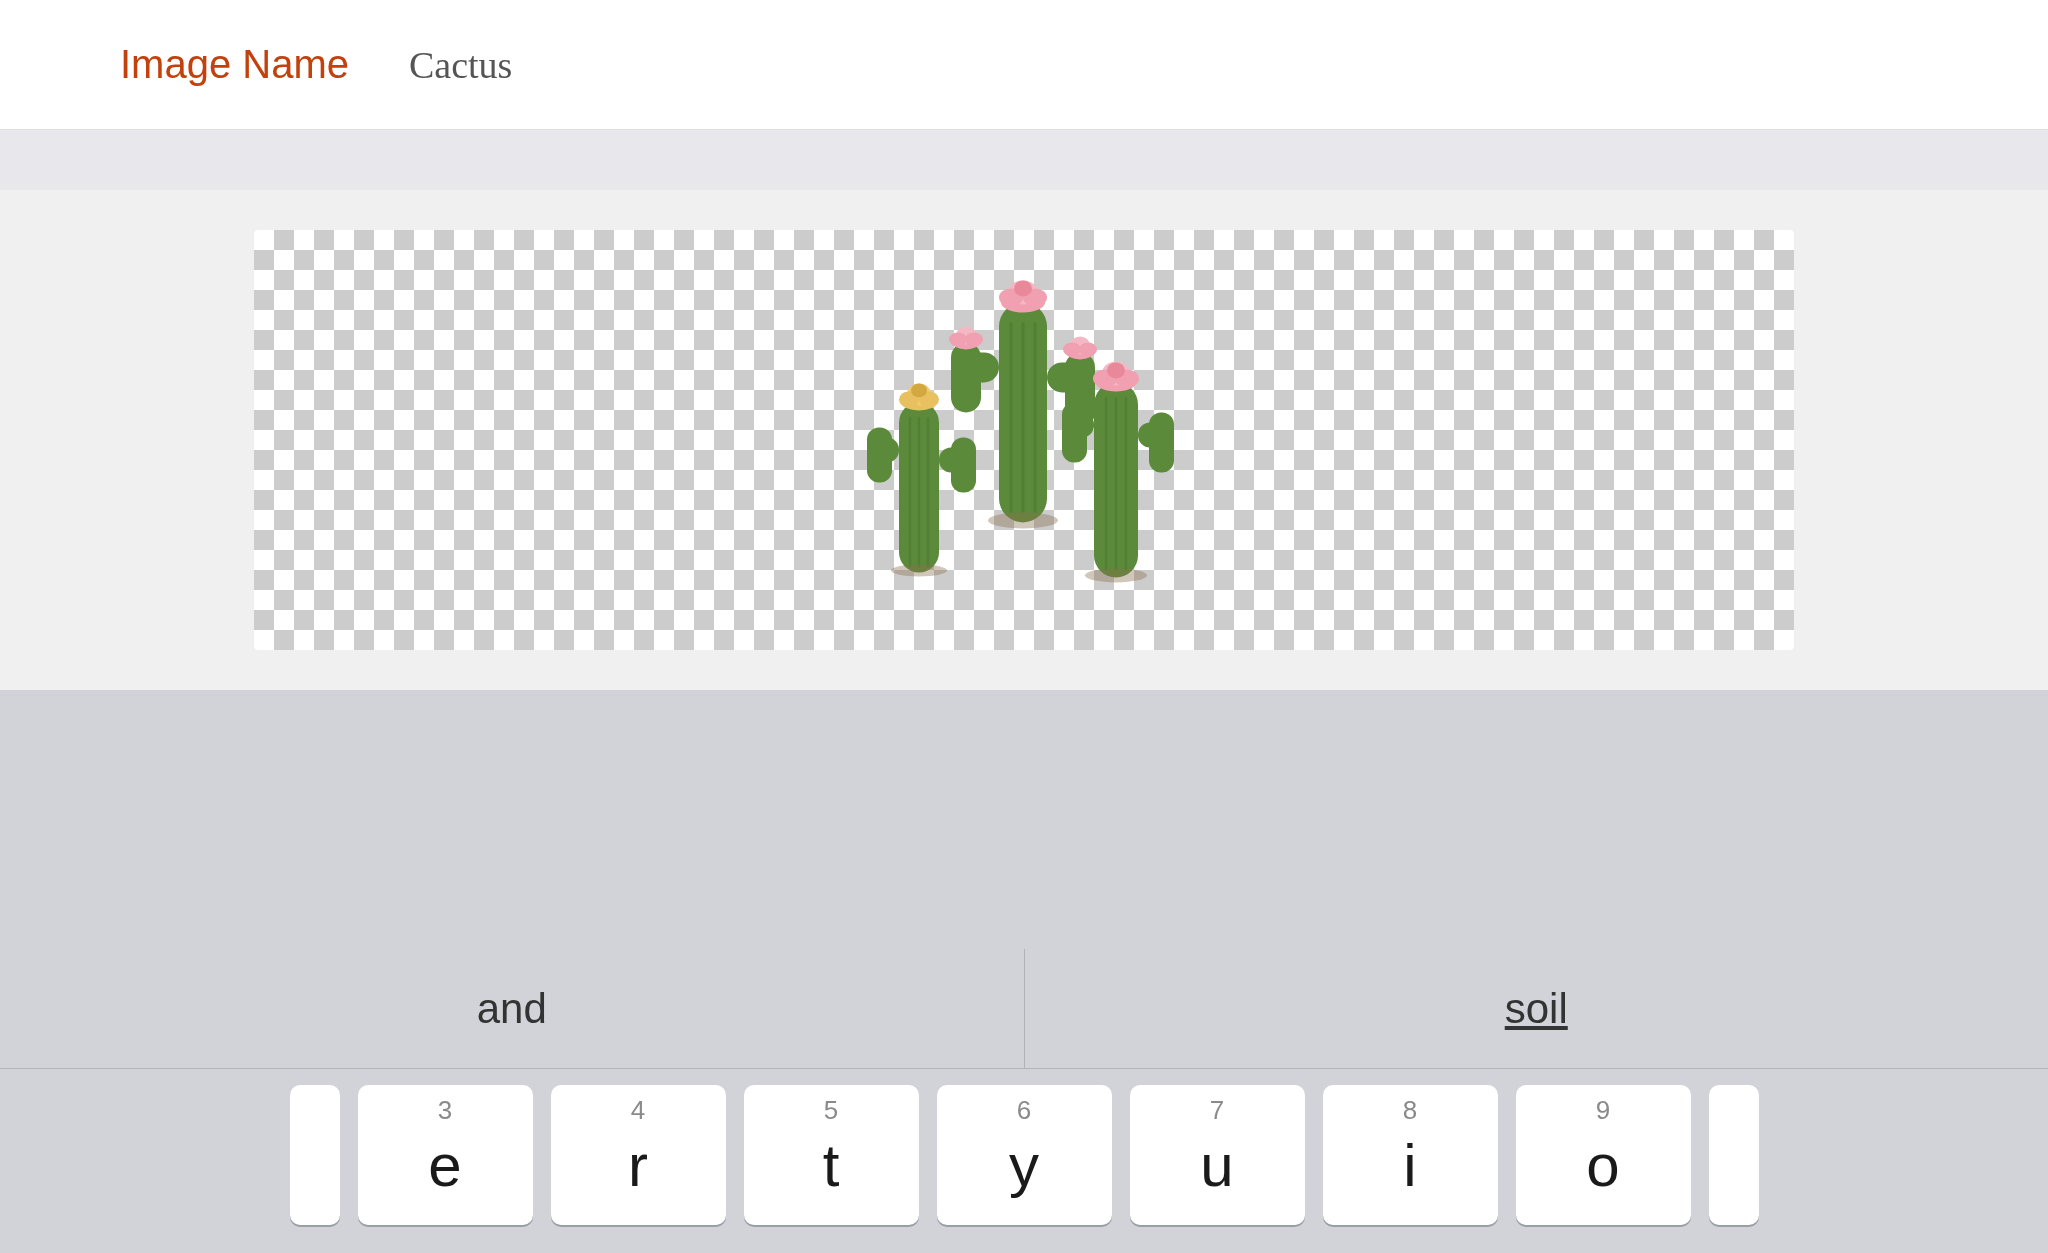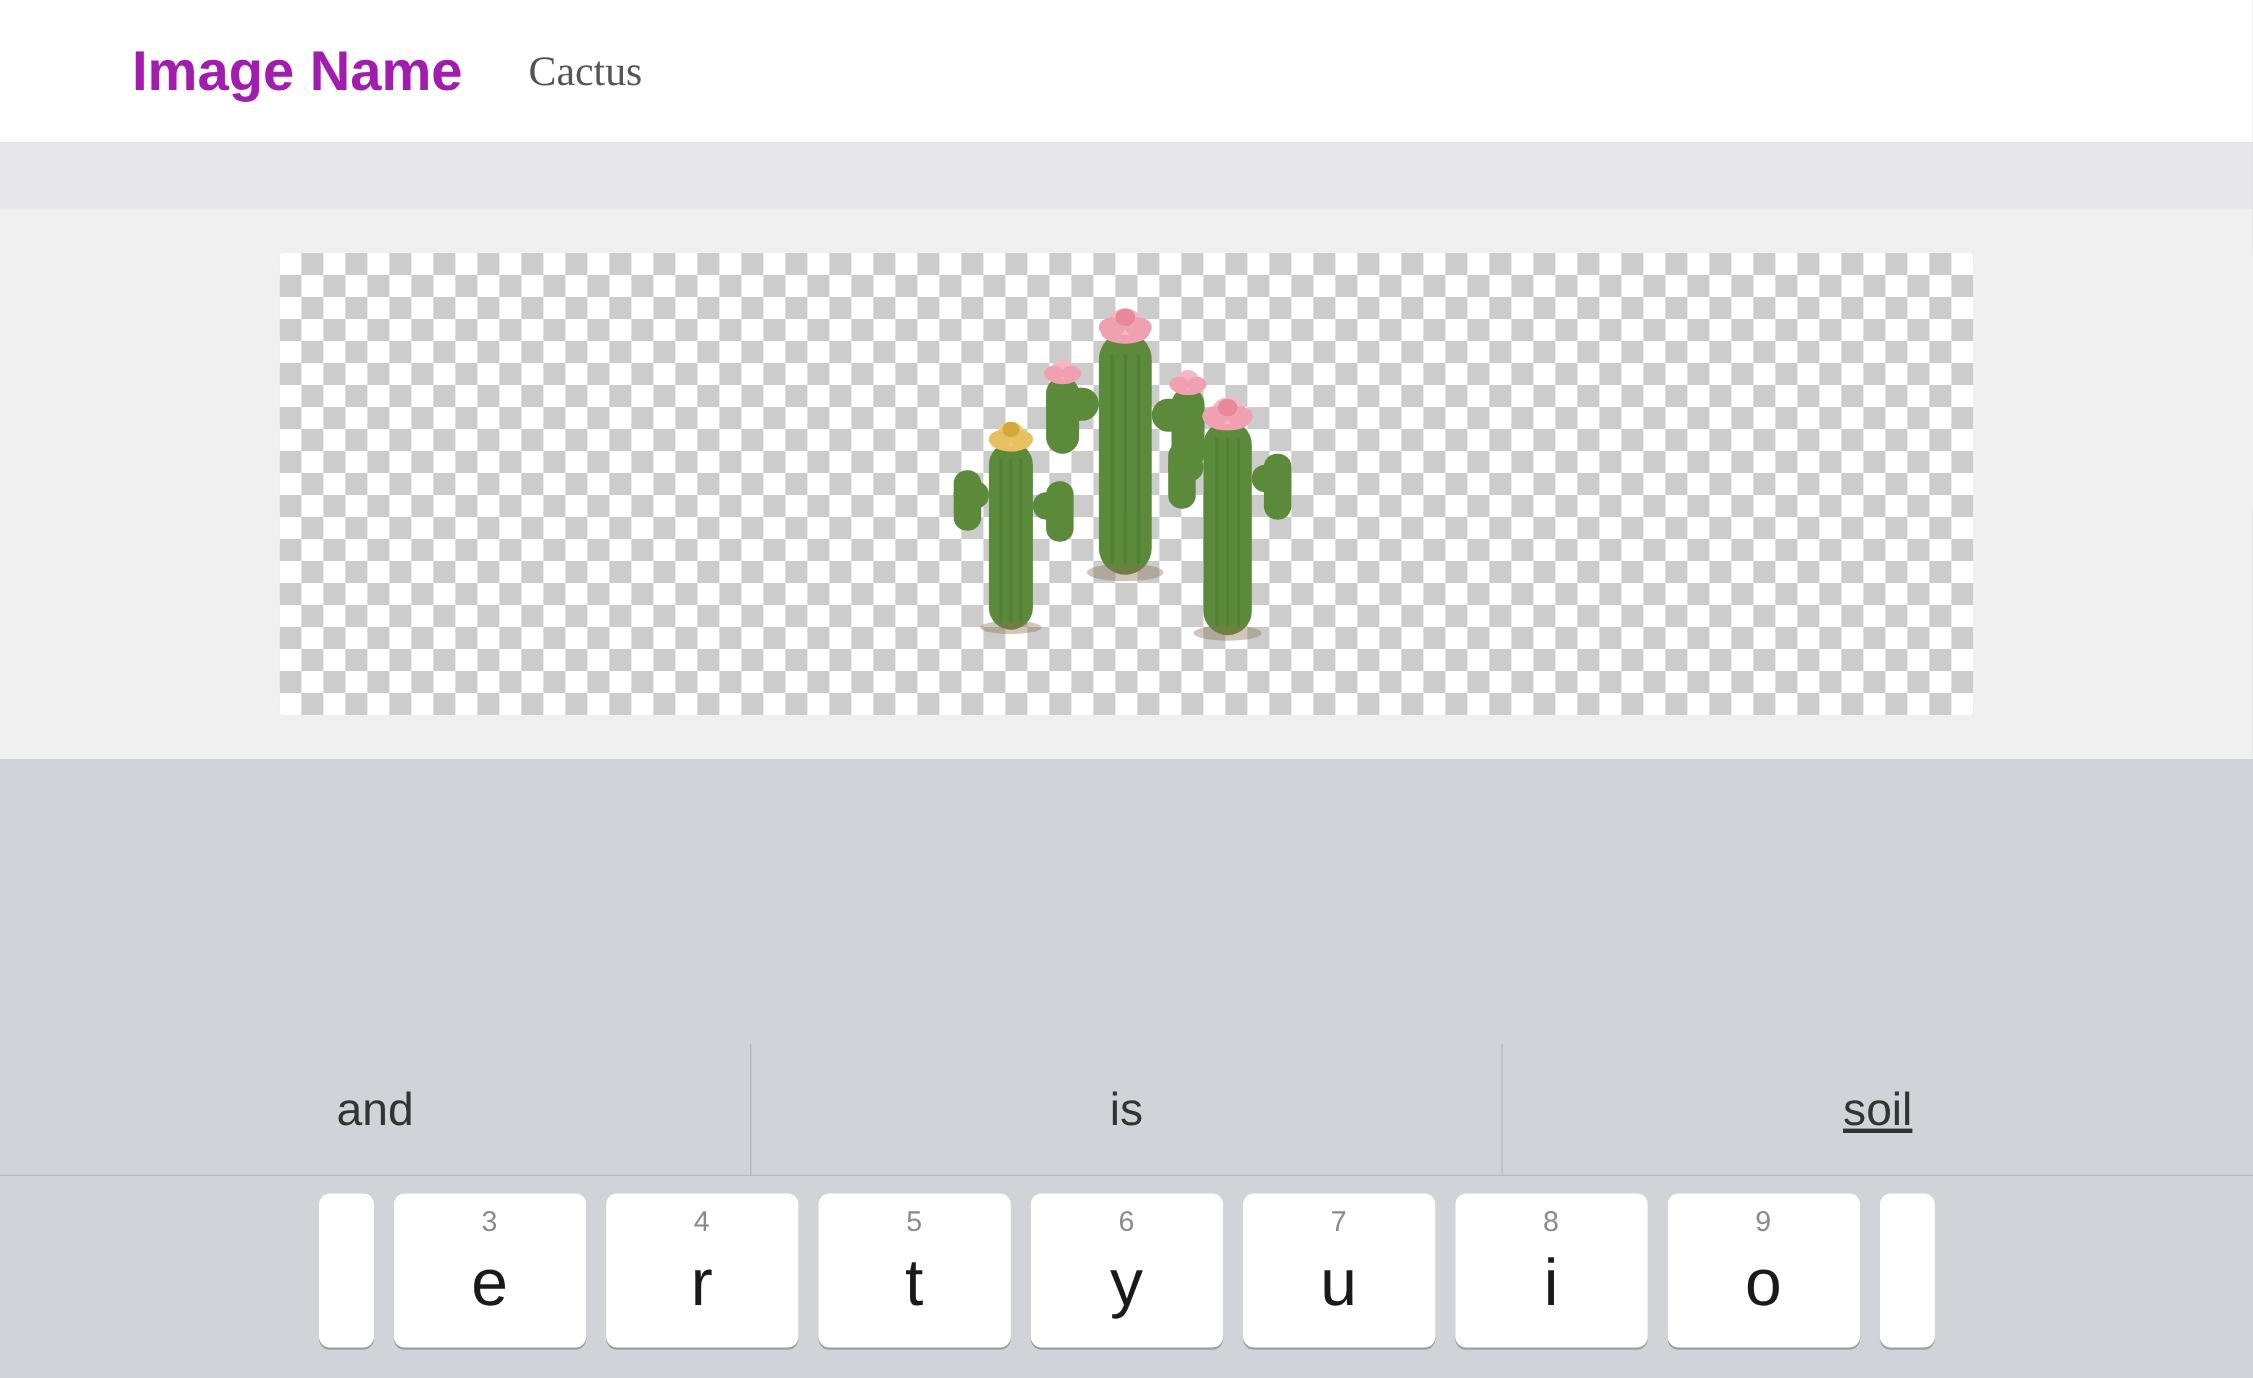--- a/index.html
+++ b/index.html
@@ -18,23 +18,23 @@
       width: 100%;
       padding: 30px 120px;
       display: flex;
       align-items: center;
       gap: 60px;
       border-bottom: 1px solid #e0e0e0;
       height: 130px;
     }
 
     .image-name-label {
-      font-size: 51px;
-      font-weight: 700;
-      color: #a21caf;
+      font-size: 40px;
+      font-weight: 400;
+      color: #c2410c;
     }
 
     .image-name-input {
       font-size: 38px;
       color: #555;
       border: none;
       outline: none;
       background: transparent;
       caret-color: #555;
       font-family: Liberation Serif, serif;
@@ -259,21 +259,20 @@
 
       <ellipse cx="292" cy="333" rx="31" ry="7" fill="#8a7050" opacity="0.4"></ellipse>
     </svg>
   </div>
 </div>
 
 <div class="keyboard-area">
 
   <div class="predictive-bar">
     <div class="predictive-item">and</div>
-    <div class="predictive-item">is</div>
     <div class="predictive-item">soil</div>
   </div>
 
   <div class="keyboard-rows">
     <div class="key-row">
 
       <div class="key key-partial-left"></div>
 
       <div class="key key-letter">
         <span class="key-number">3</span>

